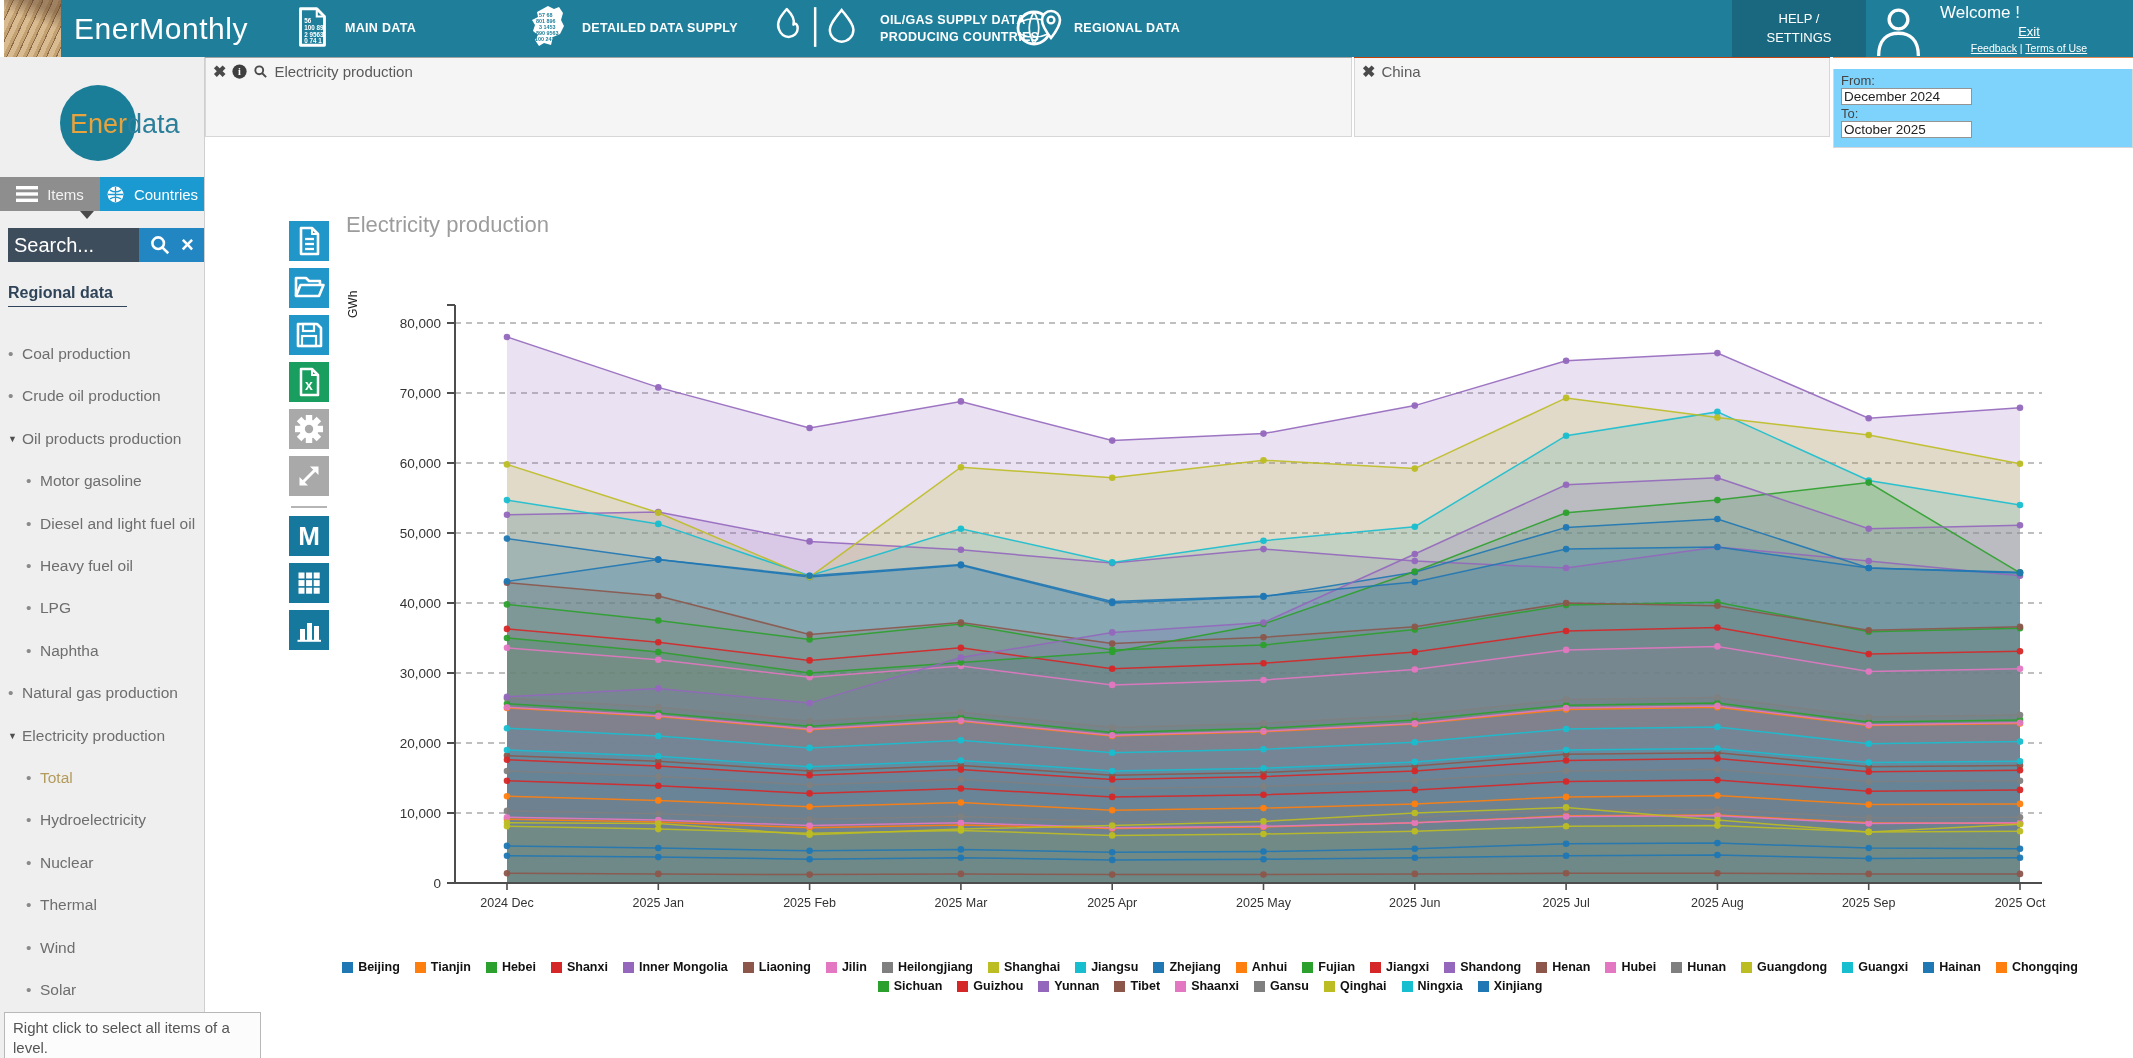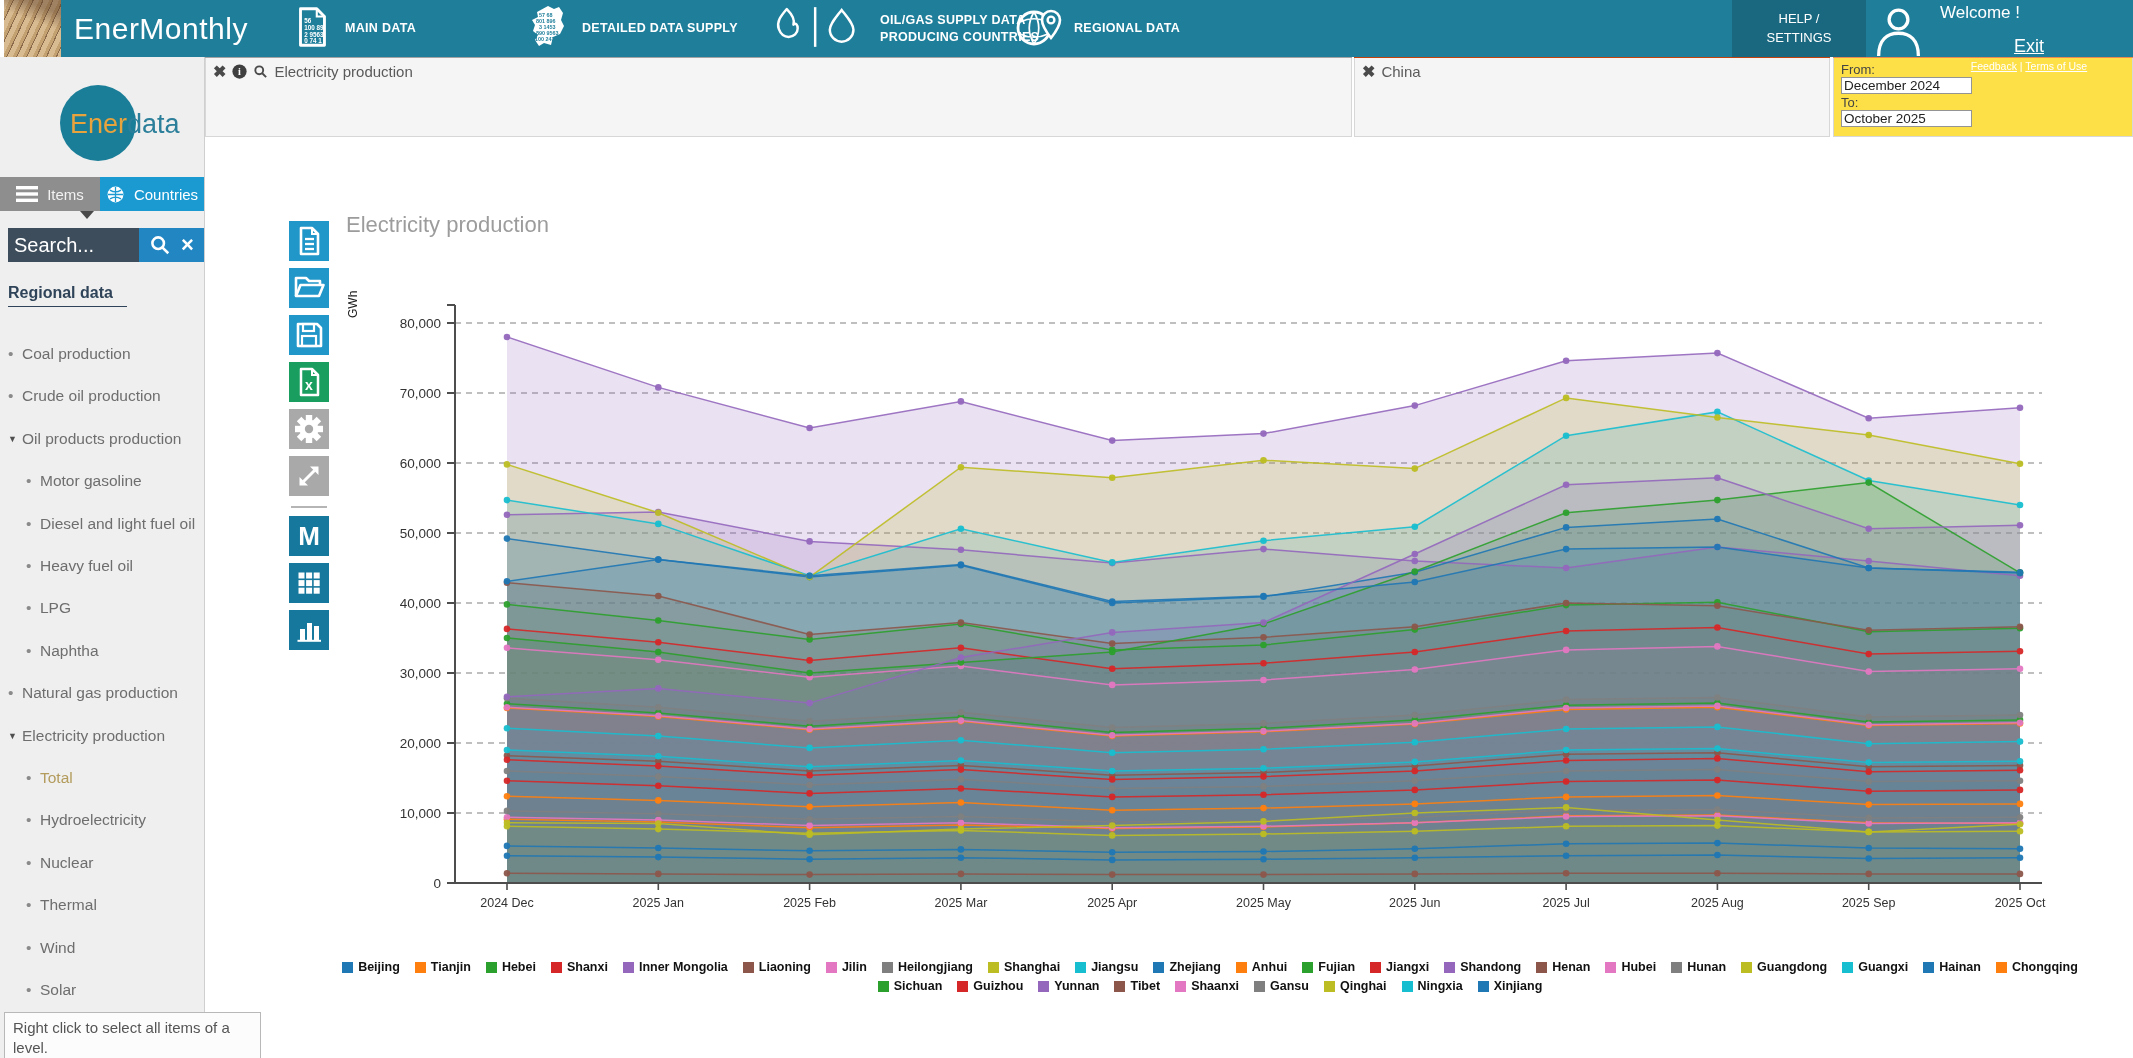--- a/index.html
+++ b/index.html
@@ -13,39 +13,39 @@
     background: linear-gradient(200deg, rgba(90,60,40,.45) 0 18%, rgba(0,0,0,0) 40%),
                 repeating-linear-gradient(115deg,#d8bb90 0 5px,#c4a170 5px 8px,#8a6a4a 8px 9px),#d2b287; }
   .brand { position:absolute; left:70px; top:0; height:57px; line-height:57px; color:#fff; font-size:30px; font-weight:300; letter-spacing:.5px; }
   .nav-item { position:absolute; top:0; height:57px; display:flex; align-items:center; gap:10px; color:#fff; cursor:pointer; }
   .nav-item .nav-label { font-size:12.5px; font-weight:600; letter-spacing:.3px; white-space:pre-line; line-height:1.35; }
   .help-box { position:absolute; left:1728px; top:0; width:134px; height:57px; background:#19687f; color:#fff;
     display:flex; align-items:center; justify-content:center; text-align:center; font-size:13px; line-height:1.45; white-space:pre-line; cursor:pointer; }
   .person { position:absolute; left:1868px; top:4px; }
   .welcome-block { position:absolute; left:1930px; top:3px; width:190px; color:#fff; text-align:center; }
   .welcome-block .w1 { font-size:17px; text-align:left; padding-left:6px; }
-  .welcome-block .w2 { font-size:18px; margin-top:13px; }
+  .welcome-block .w2 { font-size:13px; margin-top:1px; }
   .welcome-block .w2 span { text-decoration:underline; cursor:pointer; }
   .welcome-block .w3 { font-size:10.5px; margin-top:3px; }
   .welcome-block .w3 span { text-decoration:underline; cursor:pointer; }
 
   
   .panel { position:absolute; top:39px; height:98px; }
   .panel-h { height:19px; line-height:19px; color:#fff; font-size:13.5px; font-weight:bold; padding-left:8px; position:relative; }
   .panel-h .hx { position:absolute; right:5px; top:0; font-size:15px; font-weight:bold; cursor:pointer; }
   .panel-b { height:79px; background:#f5f5f5; border:1px solid #d7d7d7; border-top:none; }
   .sel-row { display:flex; align-items:center; gap:6px; padding:5px 7px; font-size:15px; color:#5a5a5a; }
   .mini-x { color:#4a4a4a; font-weight:bold; font-size:16px; line-height:14px; cursor:pointer; }
   #panel-items  { left:205px;  width:1147px; }
   #panel-items .panel-h { background:#a3a3a3; }
   #panel-countries { left:1354px; width:476px; }
   #panel-countries .panel-h { background:#c2410c; }
   #panel-period { left:1833px; width:300px; }
   #panel-period .panel-h { background:#ea8a4f; }
-  #panel-period .panel-b { background:#fde047; padding:3px 0 0 7px; }
+  #panel-period .panel-b { background:#7dd3fc; padding:3px 0 0 7px;margin-top:11px; }
   .period-label { font-size:13px; color:#444; margin-top:1px; }
   .period-input { width:131px; height:17px; border:1px solid #949494; background:#fff; font-size:13.5px; font-family:"Liberation Sans",sans-serif; color:#222; padding:0 2px; display:block; }
 
   
   .sidebar { position:absolute; left:0; top:57px; width:205px; height:1001px; background:#efefef; border-right:1px solid #cfcfcf; z-index:4; }
   .logo { position:absolute; left:60px; top:28px; width:150px; height:78px; }
   .logo .circle { position:absolute; left:0; top:0; width:76px; height:76px; border-radius:50%; background:#1b7e98; }
   .logo .txt { position:absolute; left:10px; top:24px; font-size:27px; }
   .logo .txt .p1 { color:#e8a33d; }
   .logo .txt .p2 { color:#2c7f9a; }

